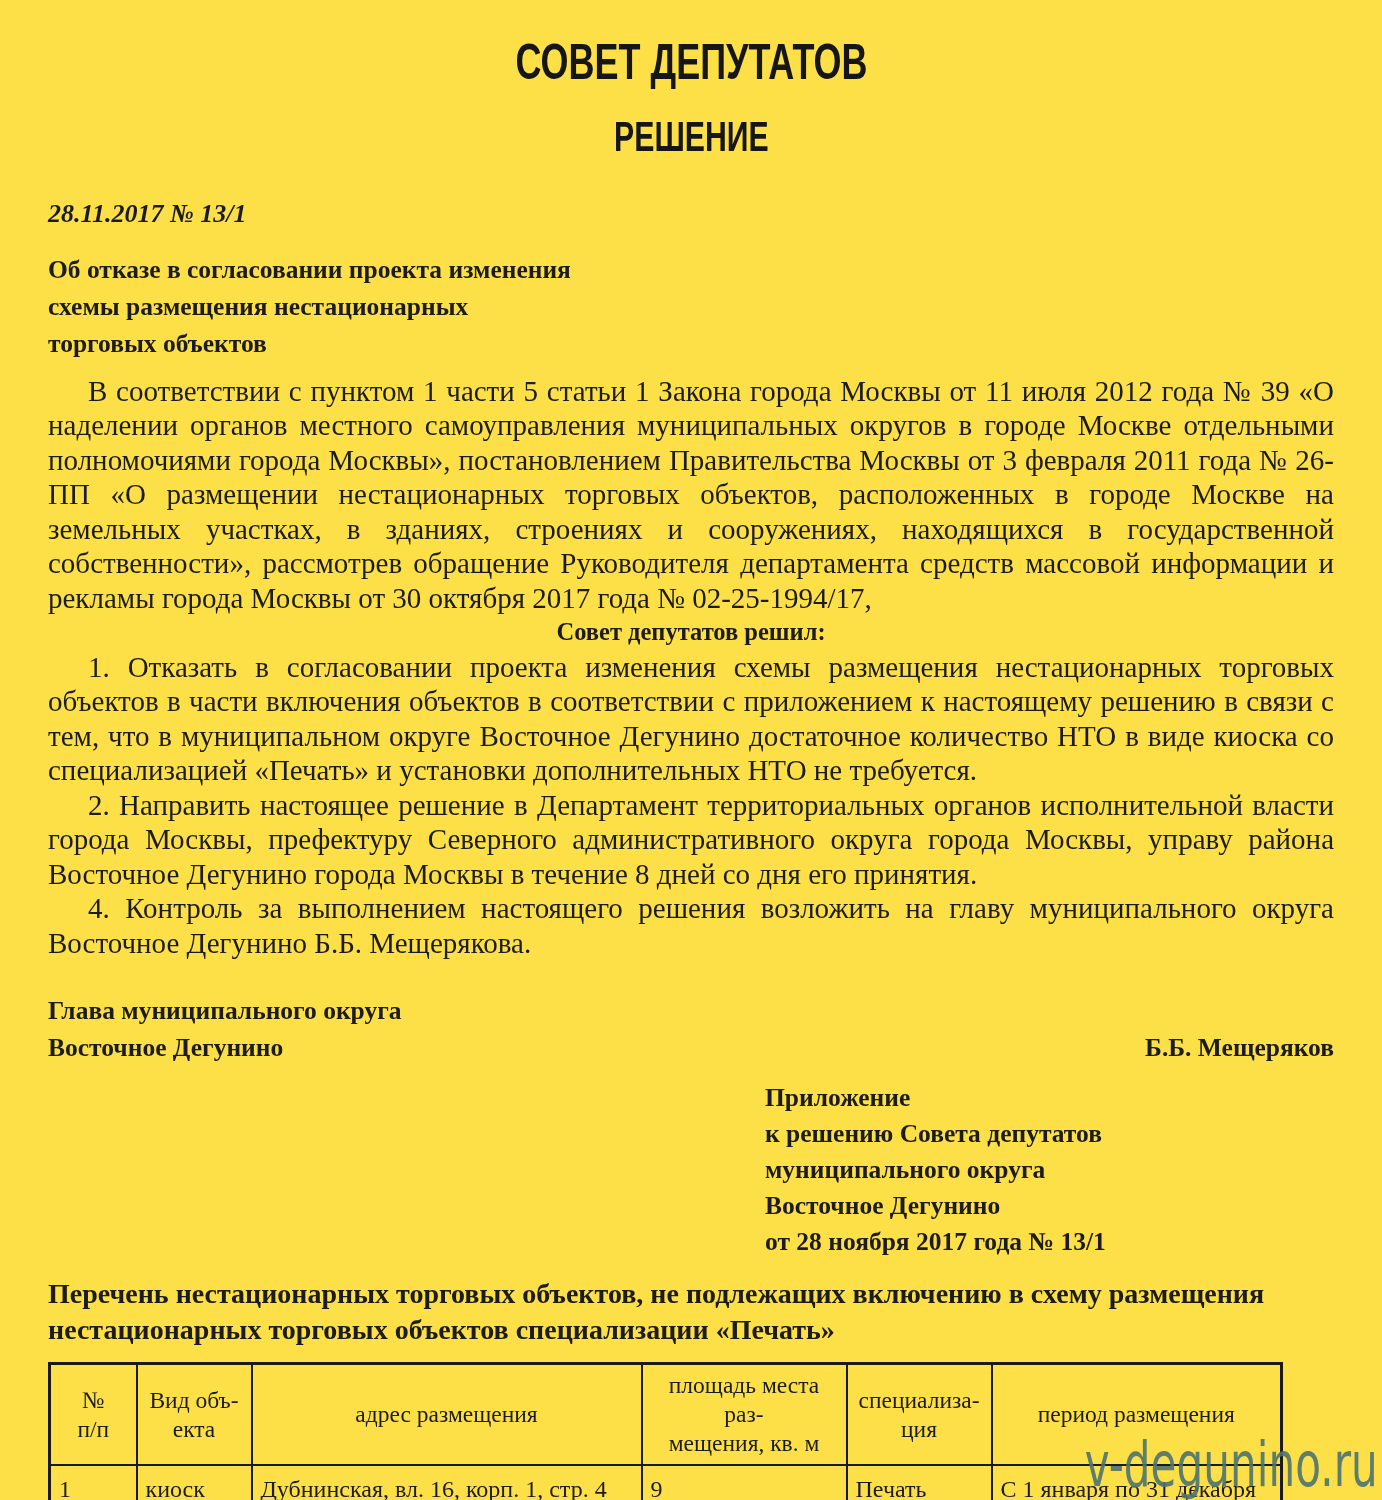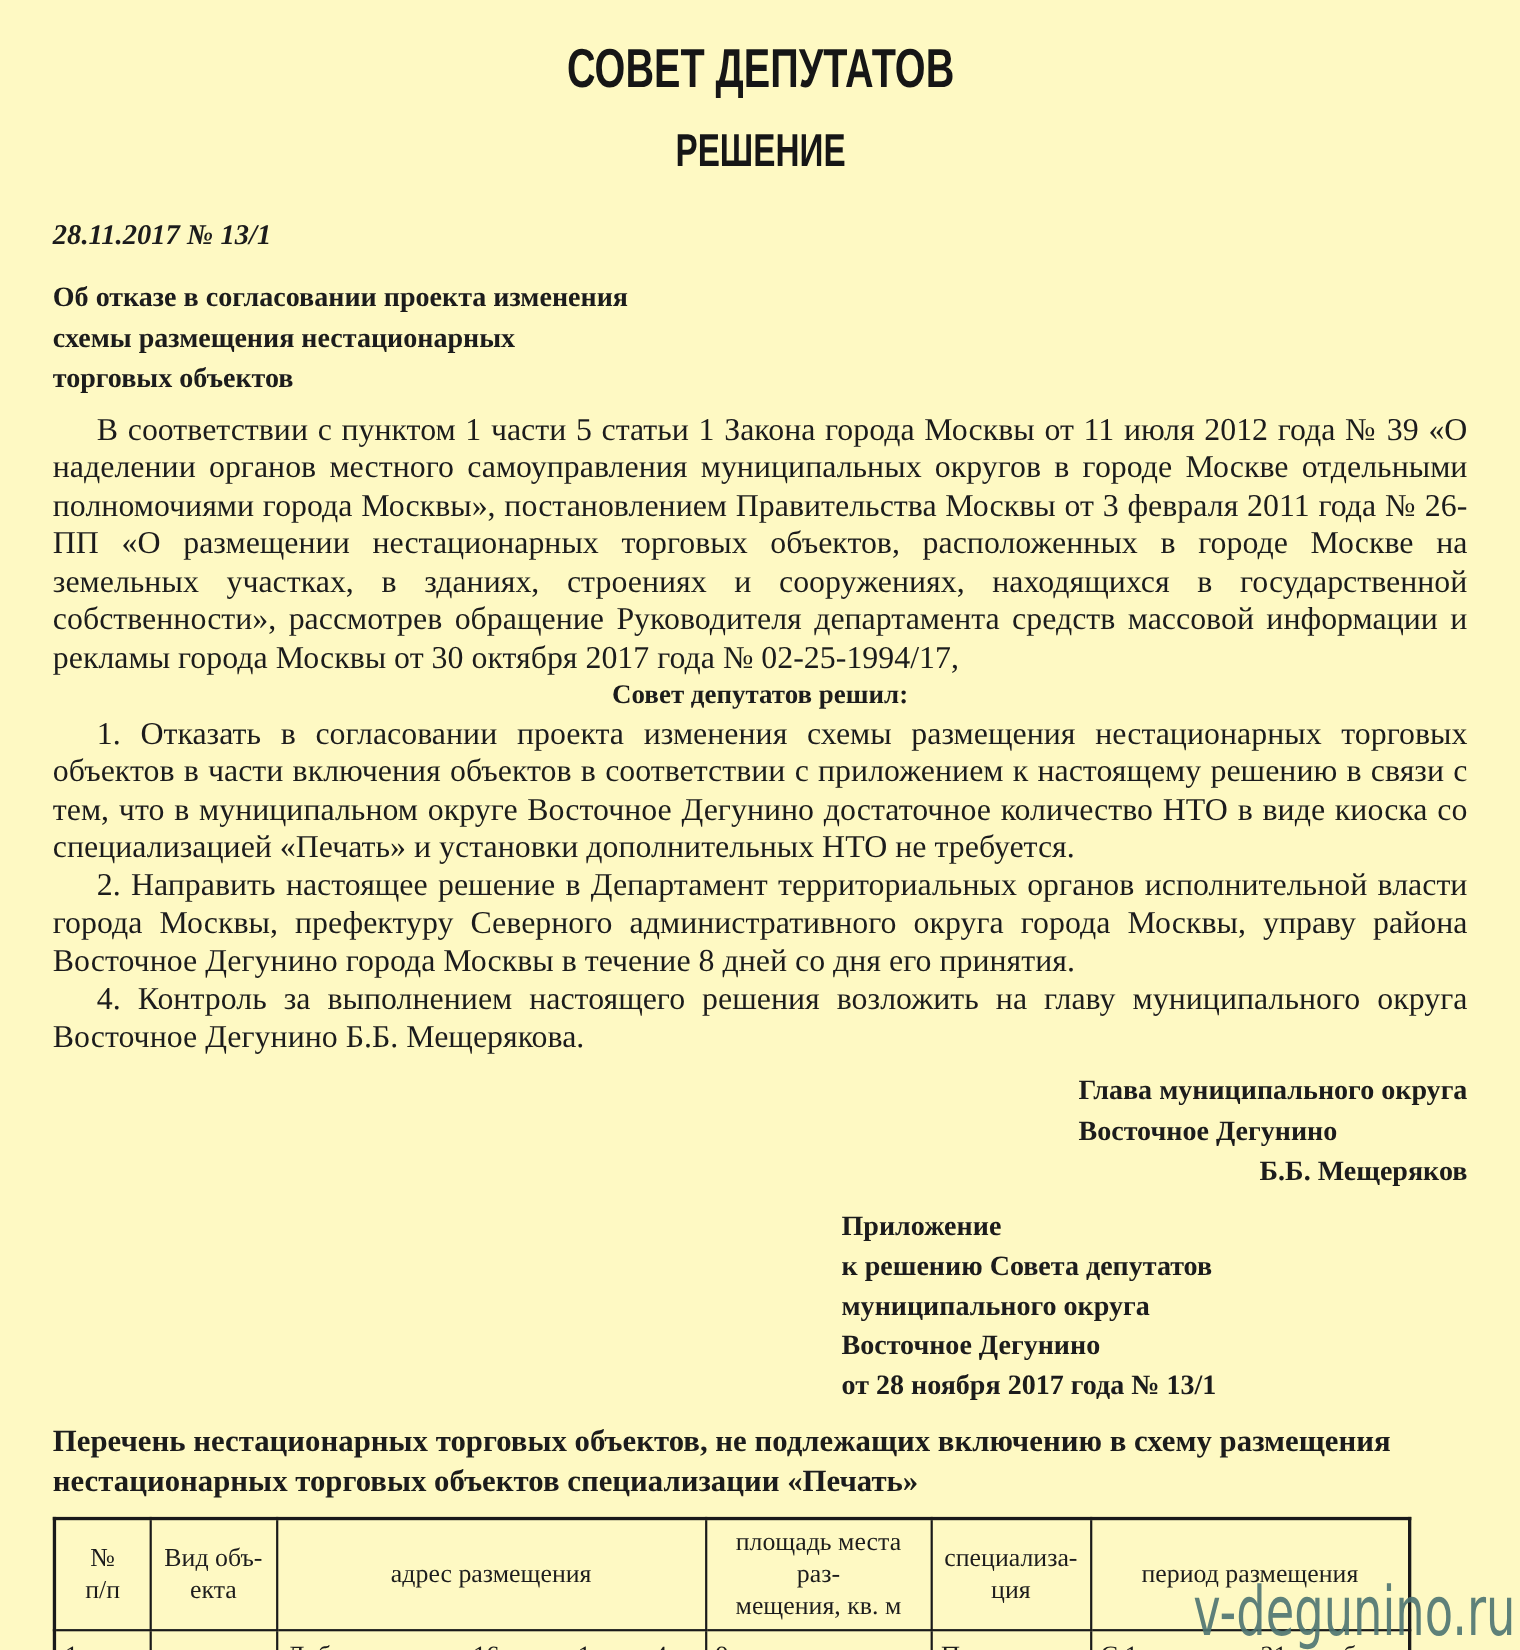--- a/index.html
+++ b/index.html
@@ -9,21 +9,21 @@
     height: 1500px;
     overflow: hidden;
     background: #ffffff;
   }
   .page {
     position: relative;
     box-sizing: border-box;
     width: 1382px;
     height: 1500px;
     padding: 22px 48px 0 48px;
-    background: #fef9c3;
+    background: #fde047;
     color: #1c1c1c;
     font-family: "Liberation Serif", serif;
   }
   .org-title {
     margin-top: 14px;
     text-align: center;
     font-family: "Liberation Sans", sans-serif;
     font-weight: bold;
     font-size: 50px;
     line-height: 1.05;
@@ -66,28 +66,27 @@
   .preamble {
     margin-top: 12px;
   }
   .resolved-heading {
     font-weight: bold;
     font-size: 24.5px;
     line-height: 34.5px;
     text-align: center;
   }
   .signature {
-    margin-top: 12px;
+    margin-top: 32px;
     display: flex;
     justify-content: space-between;
     align-items: flex-end;
     font-weight: bold;
     font-size: 25.5px;
     line-height: 37px;
-    flex-direction: column;
   }
   .annex {
     margin-top: 14px;
     margin-left: 717px;
     font-weight: bold;
     font-size: 25.5px;
     line-height: 36px;
   }
   .table-caption {
     margin-top: 16px;

